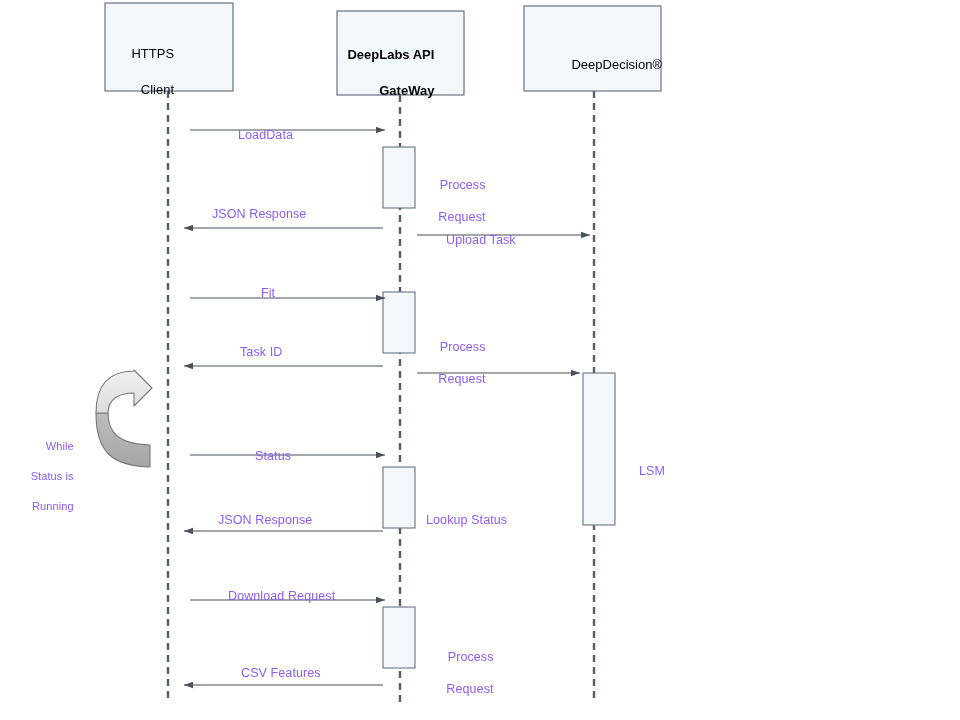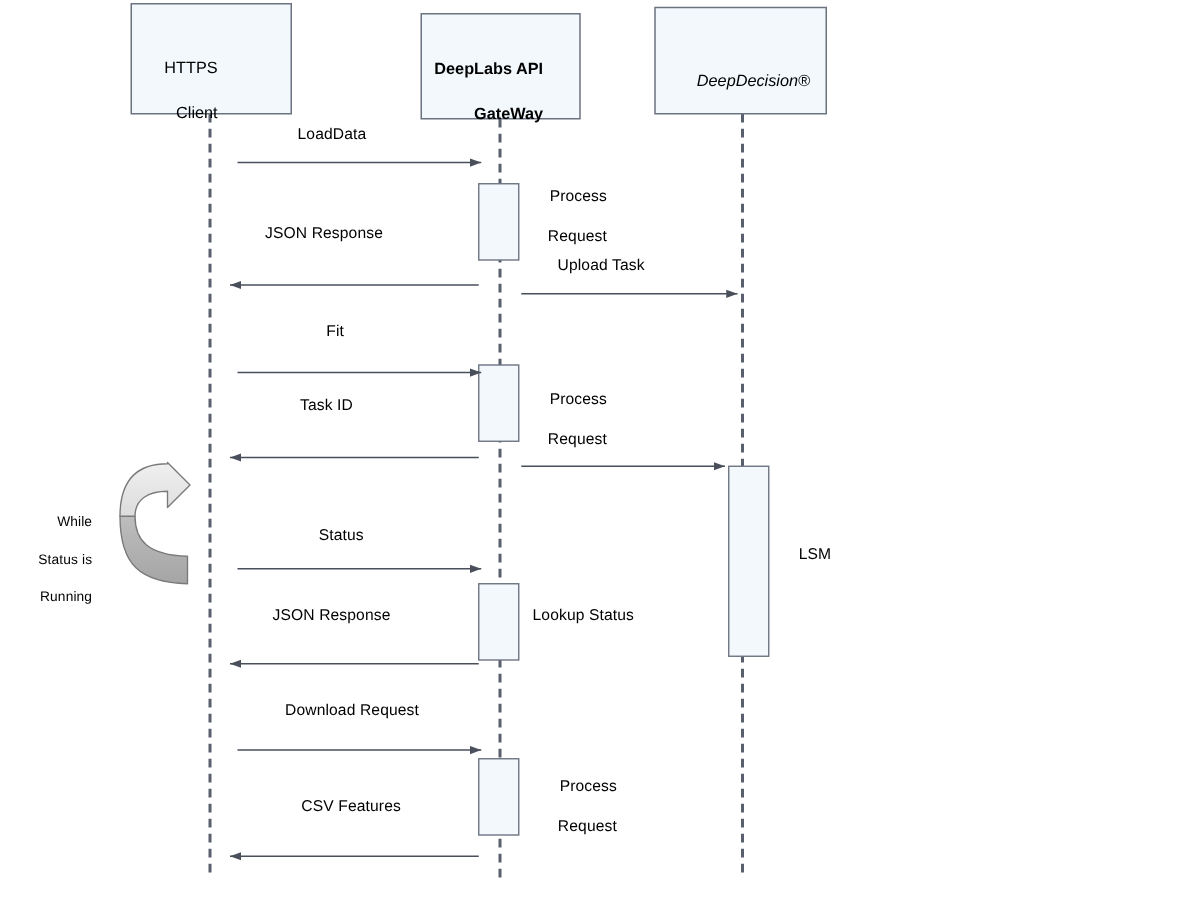--- a/index.html
+++ b/index.html
@@ -25,23 +25,24 @@
     left: 0;
     top: 0;
     width: 960px;
     height: 720px;
     pointer-events: none;
   }
   .lbl {
     position: absolute;
     font-size: 12.5px;
     line-height: 16px;
-    color: #000000;
+    color: #8b5cf6;
     white-space: pre;
     letter-spacing: 0.1px;
+    margin-top: 28px;
   }
   .actor-title {
     position: absolute;
     font-size: 13px;
     line-height: 18px;
     color: #000;
     white-space: pre;
   }
 </style>
 </head>
@@ -130,21 +131,21 @@
   <div class="actor-title" style="left:117px; top:27px;">
     <span>HTTPS</span><br>
     <span>Client</span>
   </div>
 
   <div class="actor-title" style="left:333px; top:28px;font-weight:bold;">
     <span>DeepLabs API</span><br>
     <span>GateWay</span>
   </div>
 
-  <div class="actor-title" style="left:543px; top:38px;font-style:italic;">
+  <div class="actor-title" style="left:557px; top:38px;">
     <span>DeepDecision®</span>
   </div>
 
   <div class="lbl" style="left:238px; top:99px;">LoadData</div>
 
   <div class="lbl" style="left:212px; top:178px;">JSON Response</div>
 
   <div class="lbl" style="left:446px; top:204px;">Upload Task</div>
 
   <div class="lbl" style="left:261px; top:257px;">Fit</div>

